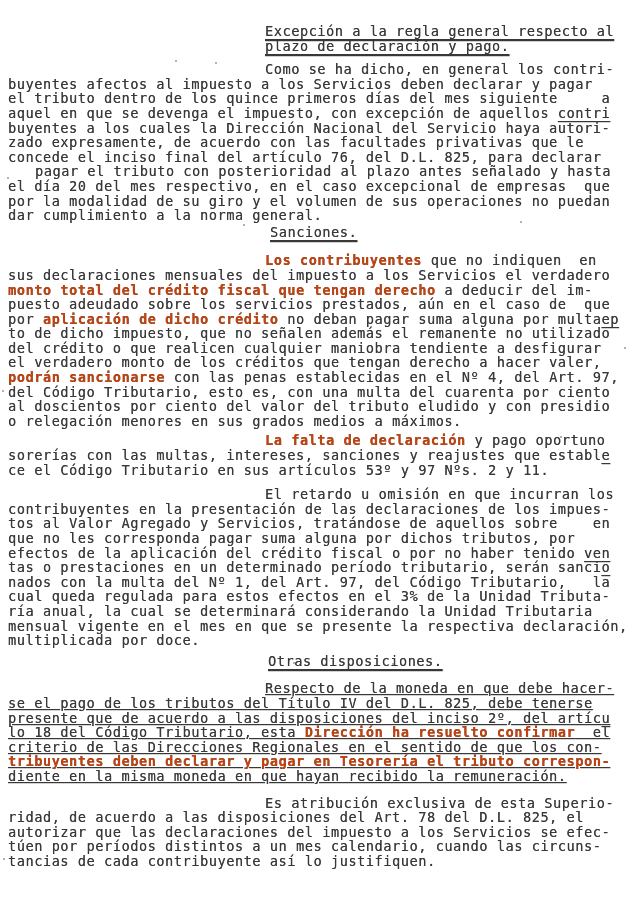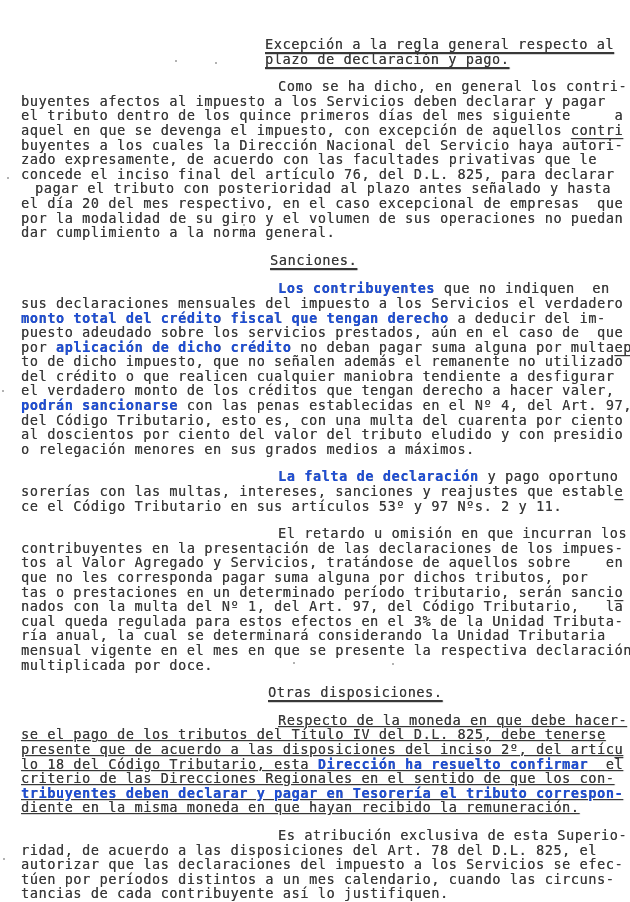--- a/index.html
+++ b/index.html
@@ -14,27 +14,27 @@
     inset: 0;
     padding: 24px 0 0 8px;
     box-sizing: border-box;
     font-family: "DejaVu Sans Mono", "Liberation Mono", monospace;
     font-size: 13.5px;
     line-height: 14.6px;
     letter-spacing: 0.6px;
     color: #383838;
     text-shadow: 0.2px 0.3px 0.45px rgba(55,55,55,0.75);
   }
-  .block { margin: 13px; }
+  .block { margin: 0; }
   .line { white-space: pre; height: 14.6px; }
   .ind-1 { padding-left: 257px; }
   .ind-2 { padding-left: 8px; text-align: center; }
   .seg { text-decoration: none; }
   .seg.u { text-decoration: underline; text-underline-offset: 2.5px; text-decoration-thickness: 1.4px; }
-  .seg.b { font-weight: bold; color: #1d4ed8; }
+  .seg.b { font-weight: bold; color: #c2410c; }
   .block-heading .seg {
     text-decoration: underline;
     text-underline-offset: 3px;
     text-decoration-thickness: 1.5px;
   }
   .speck {
     position: absolute;
     background: rgba(70,70,70,0.55);
     border-radius: 50%;
   }
@@ -81,20 +81,21 @@
       <div class="block block-para" style="margin-top: 5px;">
         <div class="line ind-1"><span class="seg b">La falta de declaración</span><span class="seg"> y pago oportuno</span></div>
         <div class="line ind-0"><span class="seg">sorerías con las multas, intereses, sanciones y reajustes que establ</span><span class="seg u">e</span></div>
         <div class="line ind-0"><span class="seg">ce el Código Tributario en sus artículos 53º y 97 Nºs. 2 y 11.</span></div>
       </div>
       <div class="block block-para" style="margin-top: 10px;">
         <div class="line ind-1"><span class="seg">El retardo u omisión en que incurran los</span></div>
         <div class="line ind-0"><span class="seg">contribuyentes en la presentación de las declaraciones de los impues-</span></div>
         <div class="line ind-0"><span class="seg">tos al Valor Agregado y Servicios, tratándose de aquellos sobre    en</span></div>
         <div class="line ind-0"><span class="seg">que no les corresponda pagar suma alguna por dichos tributos, por</span></div>
+        <div class="line ind-0"><span class="seg">efectos de la aplicación del crédito fiscal o por no haber tenido </span><span class="seg u">ven</span></div>
         <div class="line ind-0"><span class="seg">tas o prestaciones en un determinado período tributario, serán sanci</span><span class="seg u">o</span></div>
         <div class="line ind-0"><span class="seg">nados con la multa del Nº 1, del Art. 97, del Código Tributario,   la</span></div>
         <div class="line ind-0"><span class="seg">cual queda regulada para estos efectos en el 3% de la Unidad Tributa-</span></div>
         <div class="line ind-0"><span class="seg">ría anual, la cual se determinará considerando la Unidad Tributaria</span></div>
         <div class="line ind-0"><span class="seg">mensual vigente en el mes en que se presente la respectiva declaración,</span></div>
         <div class="line ind-0"><span class="seg">multiplicada por doce.</span></div>
       </div>
       <div class="block block-heading" style="margin-top: 6px; margin-left: 260px;">
         <div class="line ind-0"><span class="seg u">Otras disposiciones.</span></div>
       </div>

